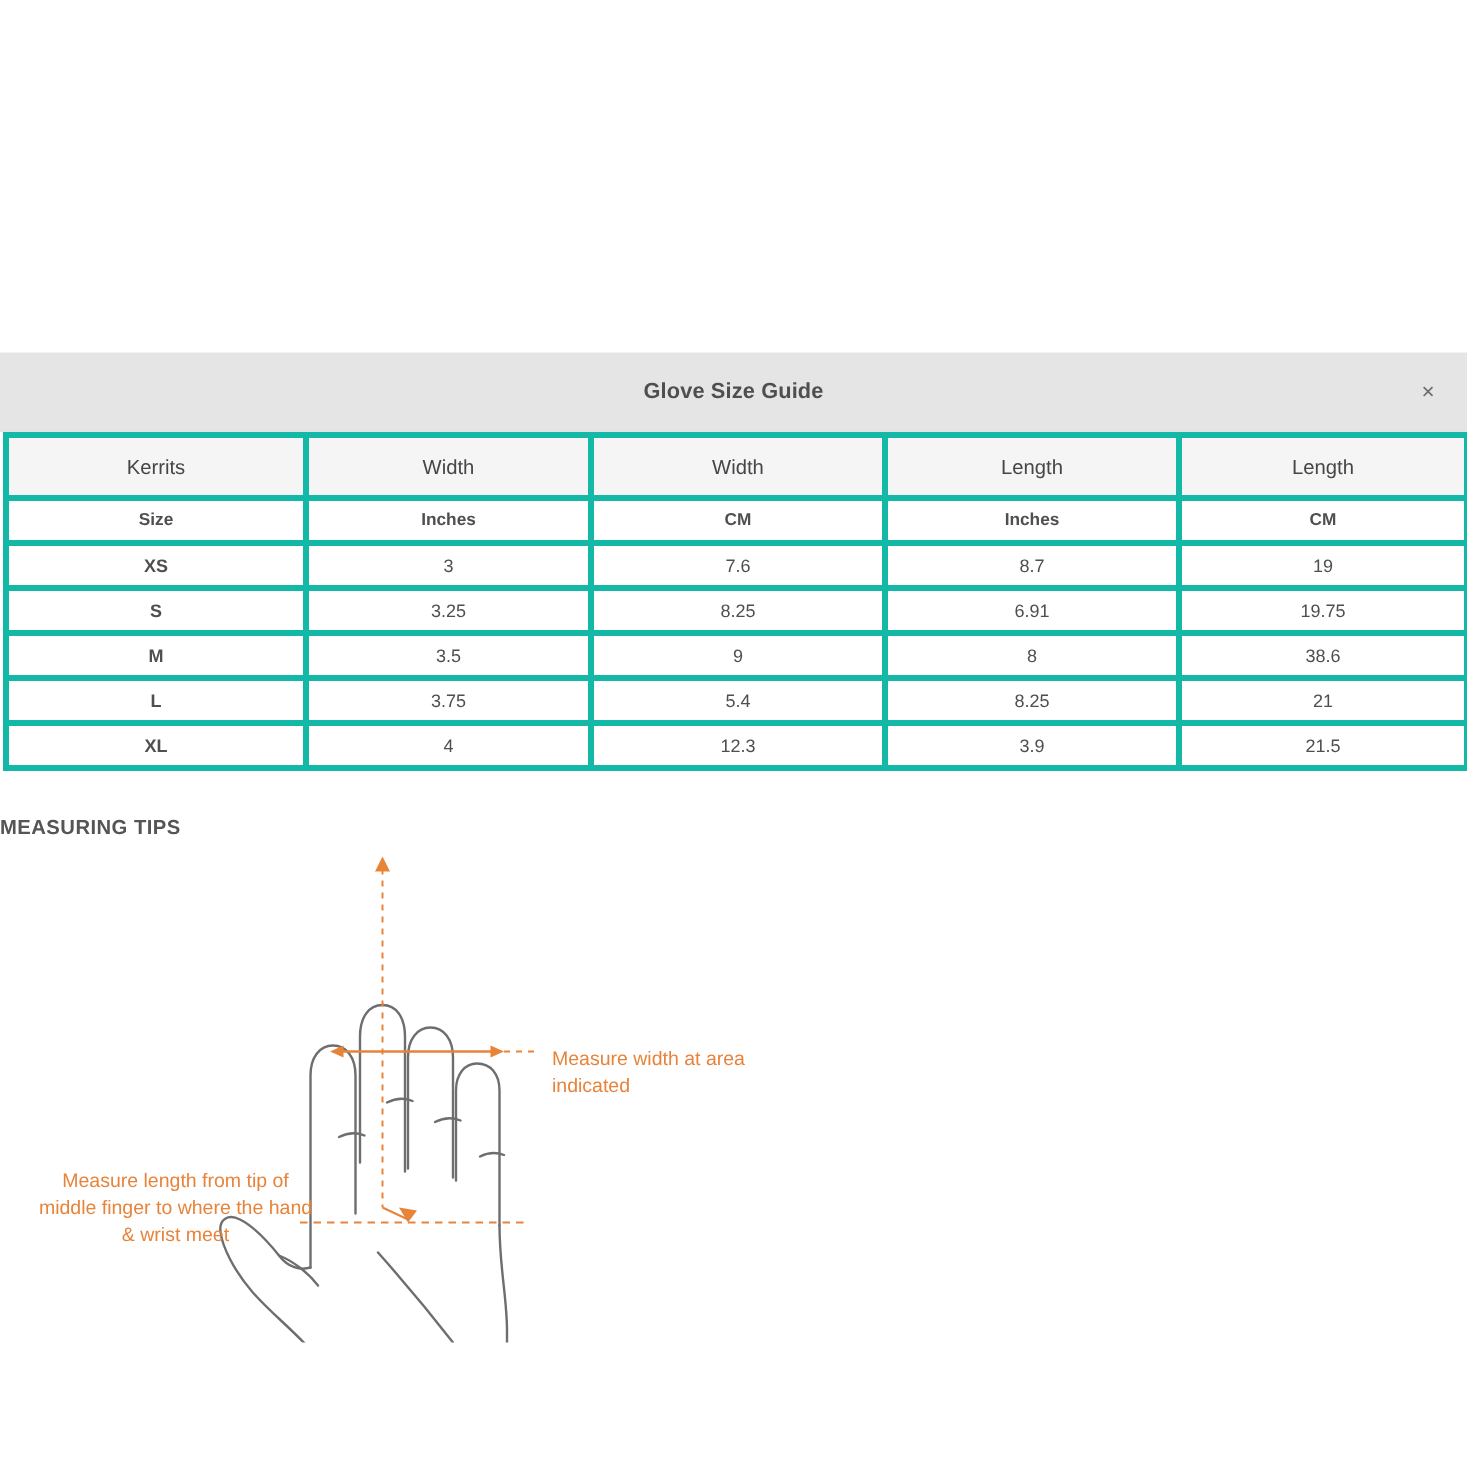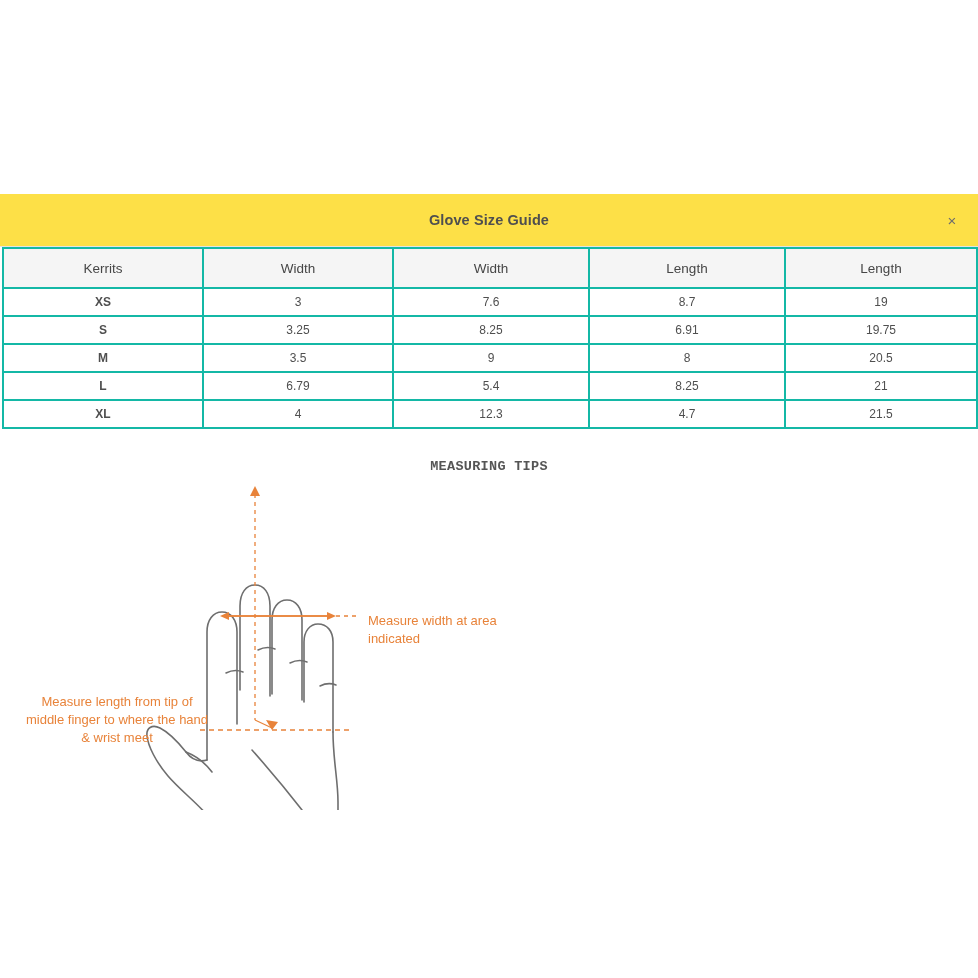--- a/index.html
+++ b/index.html
@@ -27,26 +27,27 @@
     height: 194px;
   }
 
   .modal {
     width: 978px;
     box-sizing: border-box;
   }
 
   .modal-header {
     position: relative;
-    background: #fde047;
+    background: #e5e5e5;
     height: 52px;
     display: flex;
     align-items: center;
     justify-content: center;
     border-bottom: 1px solid #e3e3e3;
+    margin-top: 41px;
   }
 
   .modal-title {
     font-size: 14.5px;
     font-weight: bold;
     color: #4f4f4f;
     letter-spacing: 0.1px;
   }
 
   .close-icon {
@@ -68,21 +69,21 @@
   
   table.size-table {
     width: 974px;
     margin: 0 2px;
     border-collapse: collapse;
     table-layout: fixed;
   }
 
   table.size-table th,
   table.size-table td {
-    border: 2px solid #14b8a6;
+    border: 4px solid #14b8a6;
     text-align: center;
     color: #4f4f4f;
   }
 
   table.size-table thead th {
     background: #f5f5f5;
     height: 36px;
     font-size: 13.5px;
     font-weight: normal;
     color: #464646;
@@ -107,27 +108,26 @@
 
   
   col.c1 { width: 200px; }
   col.c2 { width: 190px; }
   col.c3 { width: 196px; }
   col.c4 { width: 196px; }
   col.c5 { width: 192px; }
 
   
   .tips-title {
-    text-align: center;
+    text-align: left;
     font-size: 13.5px;
     font-weight: bold;
     color: #555555;
     letter-spacing: 0.3px;
     margin-top: 30px;
-    font-family: Liberation Mono, monospace;
   }
 
   .diagram-wrap {
     position: relative;
     width: 951px;
     height: 330px;
     margin-top: 6px;
   }
 
   .diagram-wrap svg {
@@ -182,54 +182,61 @@
       <thead>
         <tr>
           <th>Kerrits</th>
           <th>Width</th>
           <th>Width</th>
           <th>Length</th>
           <th>Length</th>
         </tr>
       </thead>
       <tbody>
+        <tr class="subhead">
+          <td>Size</td>
+          <td>Inches</td>
+          <td>CM</td>
+          <td>Inches</td>
+          <td>CM</td>
+        </tr>
 
         <tr class="data-row">
           <td class="size-cell">XS</td>
           <td>3</td>
           <td>7.6</td>
           <td>8.7</td>
           <td>19</td>
         </tr>
         <tr class="data-row">
           <td class="size-cell">S</td>
           <td>3.25</td>
           <td>8.25</td>
           <td>6.91</td>
           <td>19.75</td>
         </tr>
         <tr class="data-row">
           <td class="size-cell">M</td>
           <td>3.5</td>
           <td>9</td>
           <td>8</td>
-          <td>20.5</td>
+          <td>38.6</td>
         </tr>
         <tr class="data-row">
           <td class="size-cell">L</td>
-          <td>6.79</td>
+          <td>3.75</td>
           <td>5.4</td>
           <td>8.25</td>
           <td>21</td>
         </tr>
         <tr class="data-row">
           <td class="size-cell">XL</td>
           <td>4</td>
           <td>12.3</td>
-          <td>4.7</td>
+          <td>3.9</td>
           <td>21.5</td>
         </tr>
       </tbody>
     </table>
 
     <div class="tips-title">MEASURING TIPS</div>
 
     <div class="diagram-wrap">
       <svg width="978" height="330" viewBox="0 0 978 330" xmlns="http://www.w3.org/2000/svg">
         <g fill="none" stroke="#6e6e6e" stroke-width="1.6" stroke-linecap="round" stroke-linejoin="round">

